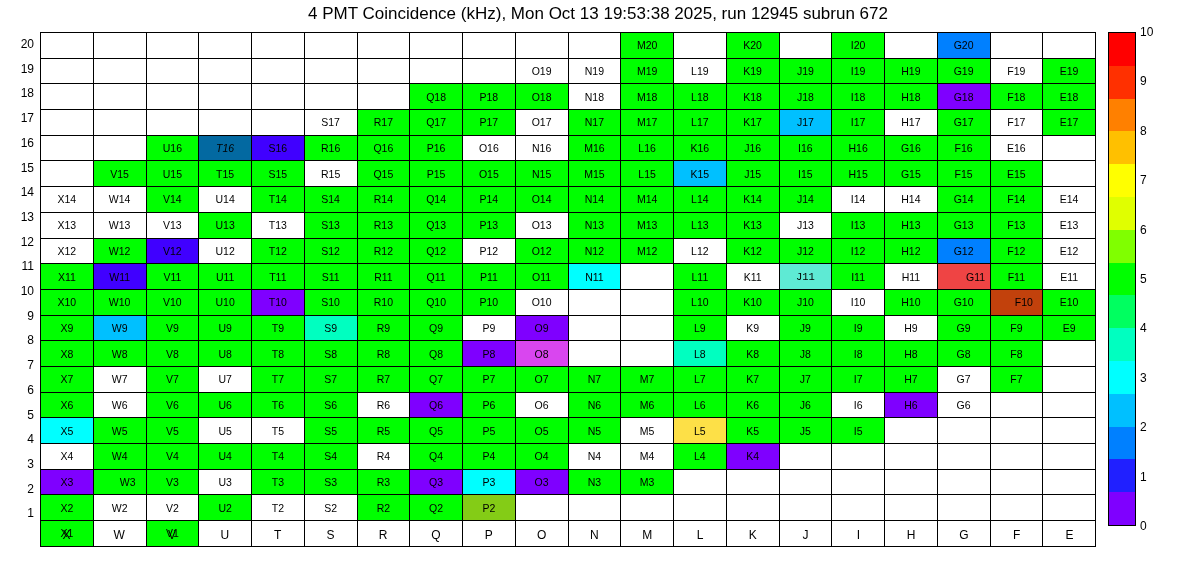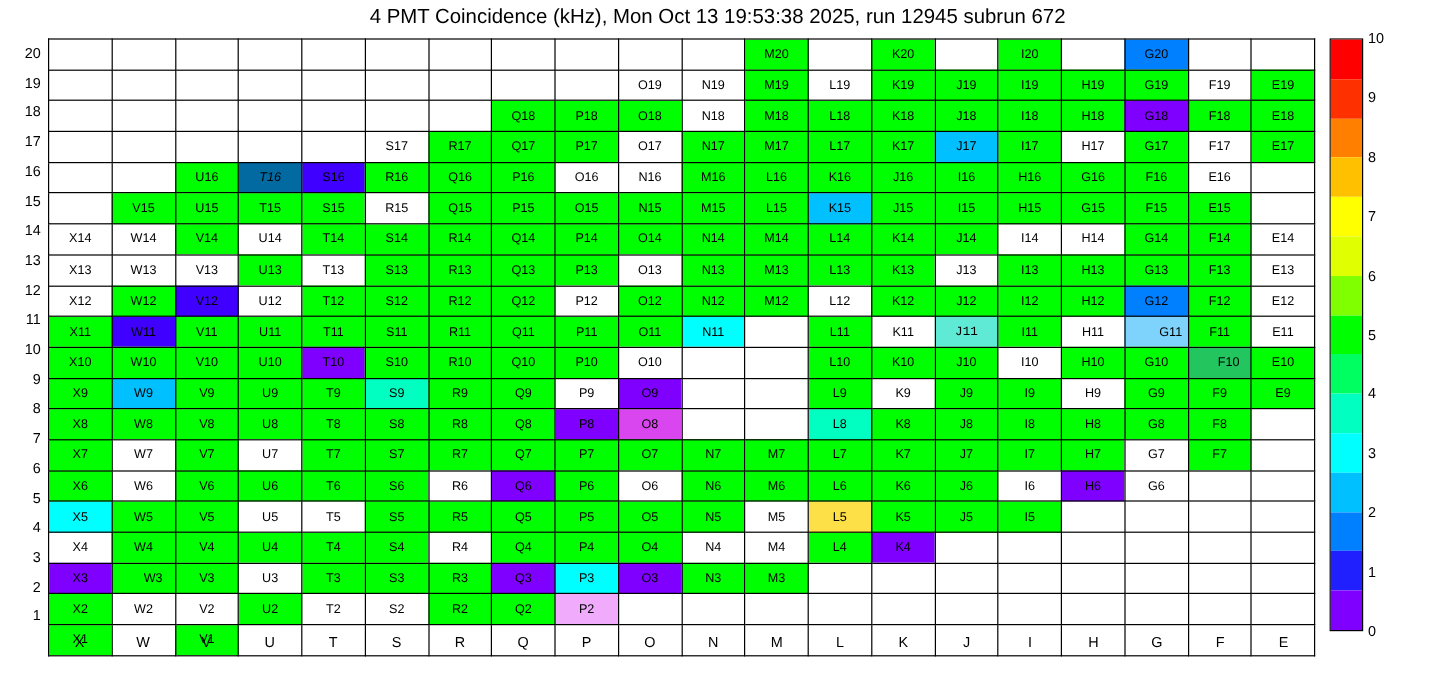--- a/index.html
+++ b/index.html
@@ -285,21 +285,21 @@
             <td style="background: rgb(0, 255, 0);">Q11</td>
             <td style="background: rgb(0, 255, 0);">P11</td>
             <td style="background: rgb(0, 255, 0);">O11</td>
             <td style="background: rgb(0, 255, 255);">N11</td>
             <td class="empty"></td>
             <td style="background: rgb(0, 255, 0);">L11</td>
             <td class="empty">K11</td>
             <td style="background: #5eead4; font-family: Liberation Mono, monospace;">J11</td>
             <td style="background: rgb(0, 255, 0);">I11</td>
             <td class="empty">H11</td>
-            <td style="background: #7dd3fc; padding-left: 24px;">G11</td>
+            <td style="background: #ef4444; padding-left: 24px;">G11</td>
             <td style="background: rgb(0, 255, 0);">F11</td>
             <td class="empty">E11</td>
           </tr>
           <tr>
             <td style="background: rgb(0, 255, 0); text-align: center;">X10</td>
             <td style="background: rgb(0, 255, 0);">W10</td>
             <td style="background: rgb(0, 255, 0);">V10</td>
             <td style="background: rgb(0, 255, 0);">U10</td>
             <td style="background: rgb(127, 0, 255);">T10</td>
             <td style="background: rgb(0, 255, 0);">S10</td>
@@ -308,21 +308,21 @@
             <td style="background: rgb(0, 255, 0);">P10</td>
             <td class="empty">O10</td>
             <td class="empty"></td>
             <td class="empty"></td>
             <td style="background: rgb(0, 255, 0);">L10</td>
             <td style="background: rgb(0, 255, 0);">K10</td>
             <td style="background: rgb(0, 255, 0);">J10</td>
             <td class="empty">I10</td>
             <td style="background: rgb(0, 255, 0);">H10</td>
             <td style="background: rgb(0, 255, 0);">G10</td>
-            <td style="background: #22c55e; padding-left: 15px;">F10</td>
+            <td style="background: #c2410c; padding-left: 15px;">F10</td>
             <td style="background: rgb(0, 255, 0);">E10</td>
           </tr>
           <tr>
             <td style="background: rgb(0, 255, 0);">X9</td>
             <td style="background: rgb(0, 192, 255);">W9</td>
             <td style="background: rgb(0, 255, 0);">V9</td>
             <td style="background: rgb(0, 255, 0);">U9</td>
             <td style="background: rgb(0, 255, 0);">T9</td>
             <td style="background: rgb(0, 255, 192);">S9</td>
             <td style="background: rgb(0, 255, 0);">R9</td>
@@ -474,21 +474,21 @@
           </tr>
           <tr>
             <td style="background: rgb(0, 255, 0);">X2</td>
             <td class="empty">W2</td>
             <td class="empty">V2</td>
             <td style="background: rgb(0, 255, 0);">U2</td>
             <td class="empty">T2</td>
             <td class="empty">S2</td>
             <td style="background: rgb(0, 255, 0);">R2</td>
             <td style="background: rgb(0, 255, 0);">Q2</td>
-            <td style="background: #f0abfc;">P2</td>
+            <td style="background: #84cc16;">P2</td>
             <td class="empty"></td>
             <td class="empty"></td>
             <td class="empty"></td>
             <td class="empty"></td>
             <td class="empty"></td>
             <td class="empty"></td>
             <td class="empty"></td>
             <td class="empty"></td>
             <td class="empty"></td>
             <td class="empty"></td>

